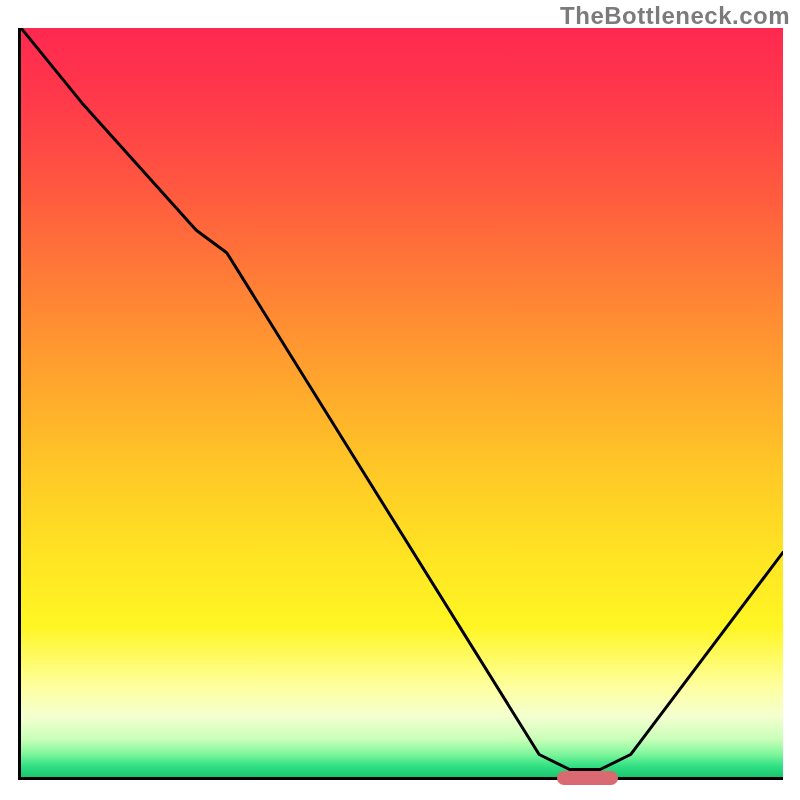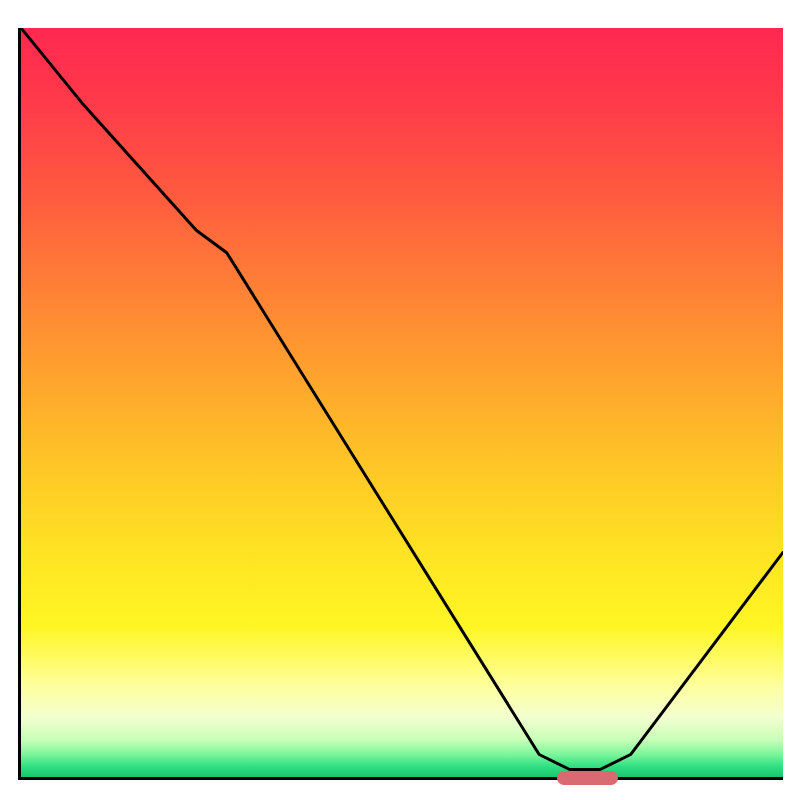--- a/index.html
+++ b/index.html
@@ -71,20 +71,21 @@
     border-radius: 7px;
     background: #d96a71;
     z-index: 12;
   }
 </style>
 </head>
 <body>
 
 <div class="chart-wrap">
 
+  <div class="watermark">TheBottleneck.com</div>
 
   <div class="plot-box">
     <div class="gradient"></div>
 
     <svg class="curve" viewBox="0 0 765 752" preserveAspectRatio="none">
       <path id="curve-path" fill="none" stroke="#000" stroke-width="3" stroke-linejoin="round" stroke-linecap="round" d="M 0 0 L 61.2 75.19999999999993 L 175.95000000000002 203.03999999999996 L 206.55 225.60000000000002 L 520.2 729.44 L 550.8 744.48 L 581.4 744.48 L 612 729.44 L 765 526.4"></path>
     </svg>
 
     <div id="marker" class="marker" style="left: 535.5px; width: 61.2px; top: 743px;"></div>
   </div>

